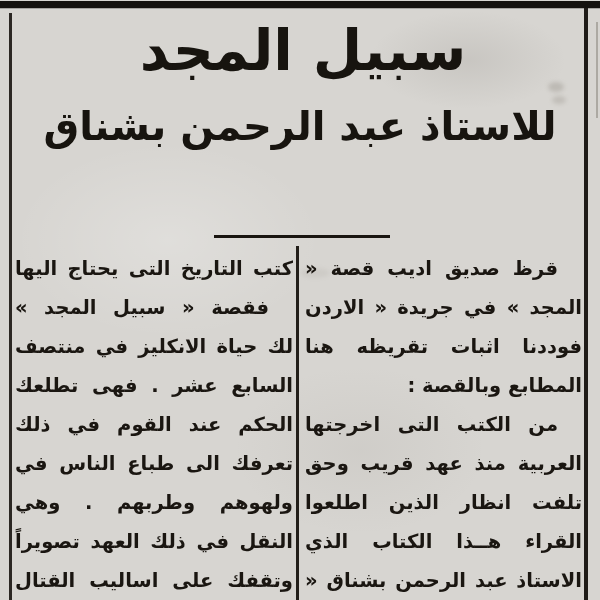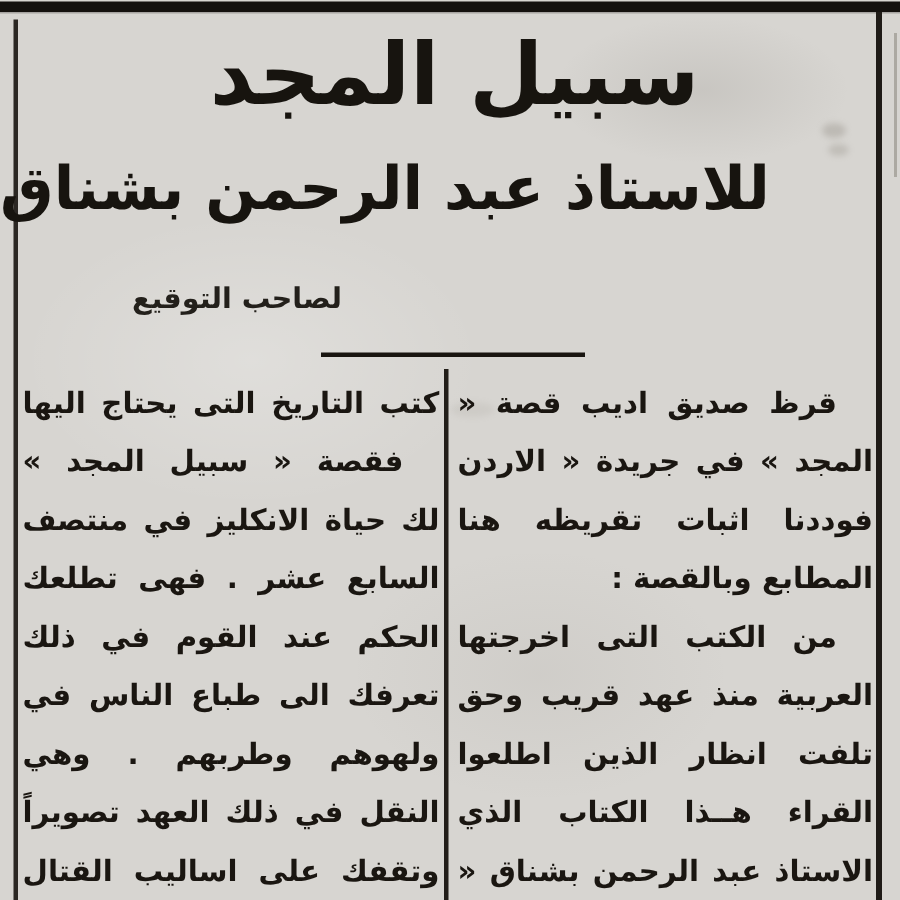--- a/index.html
+++ b/index.html
@@ -23,21 +23,21 @@
   .stain.s1{left:548px;top:82px;width:16px;height:10px;opacity:.35;}
   .stain.s2{left:552px;top:96px;width:14px;height:8px;opacity:.3;}
   .stain.s3{left:300px;top:268px;width:30px;height:10px;opacity:.12;}
 
   .title{
     position:absolute;left:0;top:6px;width:600px;text-align:center;direction:rtl;
     font-size:57px;font-weight:bold;line-height:88px;letter-spacing:1px;
     transform:translateX(3px);
   }
   .subtitle{
-    position:absolute;left:0;top:88px;width:600px;text-align:left;direction:rtl;
+    position:absolute;left:0;top:88px;width:600px;text-align:center;direction:rtl;
     font-size:40px;font-weight:bold;line-height:76px;
   }
   .byline{
     position:absolute;left:88px;top:188px;direction:rtl;
     font-size:19px;font-weight:bold;color:#23201b;
   }
   .rule{position:absolute;left:214px;top:235px;width:176px;height:3px;background:#191510;}
   .divider{position:absolute;left:296px;top:246px;width:3px;height:354px;background:#221e19;}
 
   .col{
@@ -62,21 +62,20 @@
   <div class="top-bar"></div>
   <div class="border-left"></div>
   <div class="border-right"></div>
   <div class="edge-mark"></div>
   <div class="stain s1"></div>
   <div class="stain s2"></div>
   <div class="stain s3"></div>
 
   <div class="title">سبيل المجد</div>
   <div class="subtitle">للاستاذ عبد الرحمن بشناق</div>
-  <div class="byline">لصاحب التوقيع</div>
 
   <div class="rule"></div>
   <div class="divider"></div>
 
   <div class="col col-right">
       <div class="line indent">قرظ صديق اديب قصة « سبيل</div>
       <div class="line">المجد » في جريدة « الاردن » الغراء</div>
       <div class="line">فوددنا اثبات تقريظه هنا اهتماما</div>
       <div class="line short">المطابع وبالقصة :</div>
       <div class="line indent">من الكتب التى اخرجتها المطابع</div>

